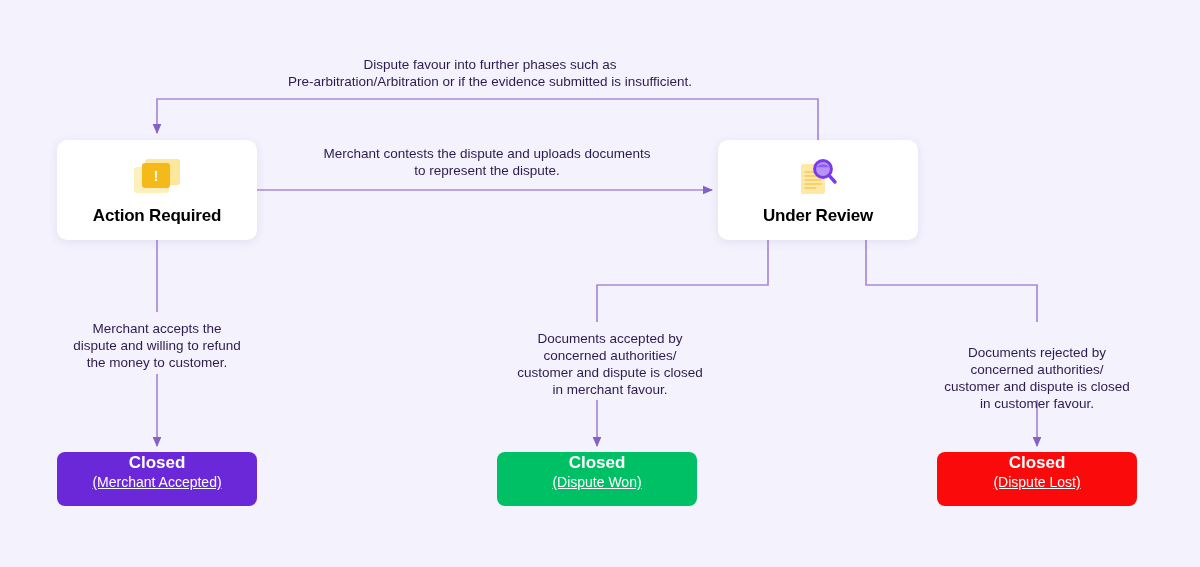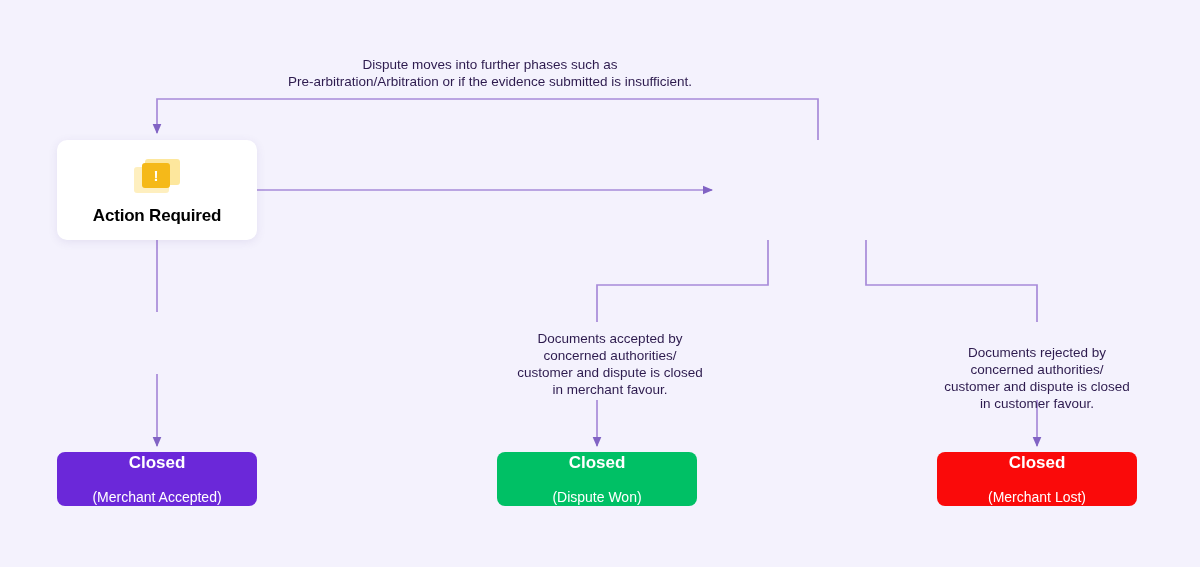--- a/index.html
+++ b/index.html
@@ -54,32 +54,33 @@
   #card-action-required { left: 57px;  top: 140px; width: 200px; height: 100px; }
   #card-under-review    { left: 718px; top: 140px; width: 200px; height: 100px; }
 
   
   .terminal {
     position: absolute;
     border-radius: 8px;
     display: flex;
     flex-direction: column;
     align-items: center;
-    justify-content: space-between;
+    justify-content: flex-start;
     color: #ffffff;
     text-align: center;
   }
   .terminal .t-main {
     font-size: 17px;
     font-weight: bold;
     line-height: 21px;
   }
   .terminal .t-sub {
     font-size: 14px;
     line-height: 18px;
+    text-decoration: underline;
   }
   #terminal-accepted { left: 57px;  top: 452px; width: 200px; height: 54px; background: #6b28d9; }
   #terminal-won      { left: 497px; top: 452px; width: 200px; height: 54px; background: #00c065; }
   #terminal-lost     { left: 937px; top: 452px; width: 200px; height: 54px; background: #fa0a0a; }
 
   
   .edge-label {
     position: absolute;
     color: #2d1b4e;
     font-size: 13.5px;
@@ -137,24 +138,29 @@
     <path d="M157,240 L157,312" fill="none" stroke="#a78bd9" stroke-width="1.7"></path>
     <path d="M157,374 L157,446" fill="none" stroke="#a78bd9" stroke-width="1.7" marker-end="url(#arrow)"></path>
 
     <path d="M768,240 L768,285 L597,285 L597,322" fill="none" stroke="#a78bd9" stroke-width="1.7"></path>
     <path d="M597,400 L597,446" fill="none" stroke="#a78bd9" stroke-width="1.7" marker-end="url(#arrow)"></path>
 
     <path d="M866,240 L866,285 L1037,285 L1037,322" fill="none" stroke="#a78bd9" stroke-width="1.7"></path>
     <path d="M1037,400 L1037,446" fill="none" stroke="#a78bd9" stroke-width="1.7" marker-end="url(#arrow)"></path>
   </svg>
 
-  <div class="edge-label" id="label-loop">Dispute moves into further phases such as
+  <div class="edge-label" id="label-loop">Dispute favour into further phases such as
 Pre-arbitration/Arbitration or if the evidence submitted is insufficient.</div>
 
-
+  <div class="edge-label" id="label-contest">Merchant contests the dispute and uploads documents
+to represent the dispute.</div>
+
+  <div class="edge-label" id="label-accepts">Merchant accepts the
+dispute and willing to refund
+the money to customer.</div>
 
   <div class="edge-label" id="label-docs-ok">Documents accepted by
 concerned authorities/
 customer and dispute is closed
 in merchant favour.</div>
 
   <div class="edge-label" id="label-docs-no">Documents rejected by
 concerned authorities/
 customer and dispute is closed
 in customer favour.</div>
@@ -165,29 +171,48 @@
         <div class="sheet-back"></div>
         <div class="sheet-front"></div>
         <div class="sheet-main">
           <span class="bang">!</span>
         </div>
       </div>
     </div>
     <div class="card-label">Action Required</div>
   </div>
 
+  <div class="card" id="card-under-review">
+    <div class="icon-wrap">
+      <svg width="46" height="40" viewBox="0 0 46 40" xmlns="http://www.w3.org/2000/svg">
+        <rect x="6" y="7" width="24" height="30" rx="2.5" fill="#fde8a6"></rect>
+        <g stroke="#f3c95f" stroke-width="1.3" stroke-linecap="round">
+          <line x1="10" y1="15" x2="26" y2="15"></line>
+          <line x1="10" y1="19" x2="26" y2="19"></line>
+          <line x1="10" y1="23" x2="26" y2="23"></line>
+          <line x1="10" y1="27" x2="26" y2="27"></line>
+          <line x1="10" y1="31" x2="21" y2="31"></line>
+        </g>
+        <circle cx="28" cy="12" r="8.4" fill="#b794f4"></circle>
+        <path d="M21.6,10.2 A8.4,8.4 0 0,1 34.4,10.2 z" fill="#8b5cf6"></path>
+        <circle cx="28" cy="12" r="8.4" fill="none" stroke="#7c3aed" stroke-width="3"></circle>
+        <line x1="34" y1="18.4" x2="40" y2="25" stroke="#7c3aed" stroke-width="3.4" stroke-linecap="round"></line>
+      </svg>
+    </div>
+    <div class="card-label">Under Review</div>
+  </div>
 
   <div class="terminal" id="terminal-accepted">
     <div class="t-main">Closed</div>
     <div class="t-sub">(Merchant Accepted)</div>
   </div>
 
   <div class="terminal" id="terminal-won">
     <div class="t-main">Closed</div>
     <div class="t-sub">(Dispute Won)</div>
   </div>
 
   <div class="terminal" id="terminal-lost">
     <div class="t-main">Closed</div>
-    <div class="t-sub">(Merchant Lost)</div>
+    <div class="t-sub">(Dispute Lost)</div>
   </div>
 
 </div>
 
 </body></html>

